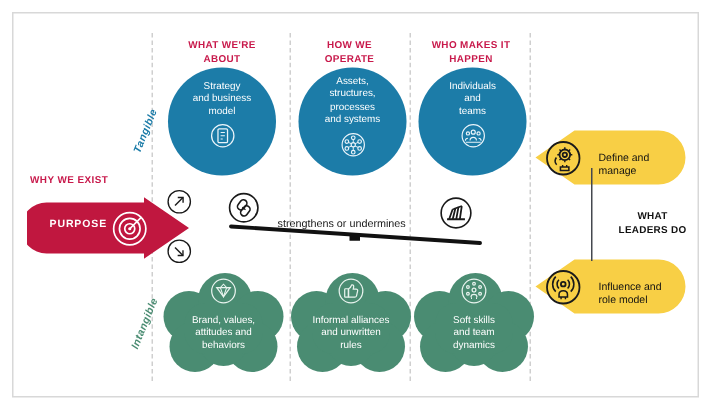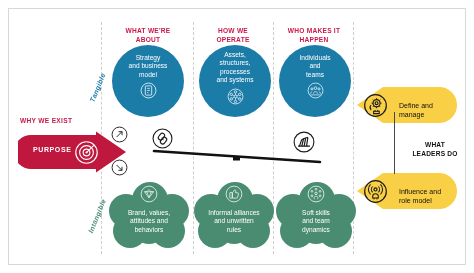--- a/index.html
+++ b/index.html
@@ -359,20 +359,21 @@
       <rect x="10.6" y="10.2" width="5.2" height="8.4" rx="2.6" transform="rotate(38 13.2 14.4)"></rect>
       <path d="M10.9 11.6l2.4 1.9" stroke-width="1"></path>
     </svg>
   </div>
 
   <svg style="position:absolute;left:152px;top:142px;" width="170" height="26" viewBox="0 0 170 26">
     <path d="M2 9 L168 20" stroke="#111111" stroke-width="2.6" fill="none" stroke-linecap="round"></path>
     <rect x="81" y="14" width="7" height="4.5" fill="#111111"></rect>
   </svg>
 
+  <div id="mid-text">strengthens or undermines</div>
 
   <div style="position:absolute;left:293px;top:131px;">
     <svg width="22" height="22" viewBox="0 0 24 24" fill="none" stroke="#1a1a1a" stroke-width="1.2">
       <circle cx="12" cy="12" r="10.8"></circle>
       <path d="M5.5 16.5h13" stroke-width="1.4"></path>
       <path d="M7 16.5L9.5 9.5M9.6 16.5L11.6 8.4M12.2 16.5L13.8 7.6M14.8 16.5L16.2 7" stroke-width="1.3"></path>
       <path d="M9.3 9.6c2.3-1.2 4.8-2 7-2.7" stroke-width="1.1"></path>
     </svg>
   </div>
 

